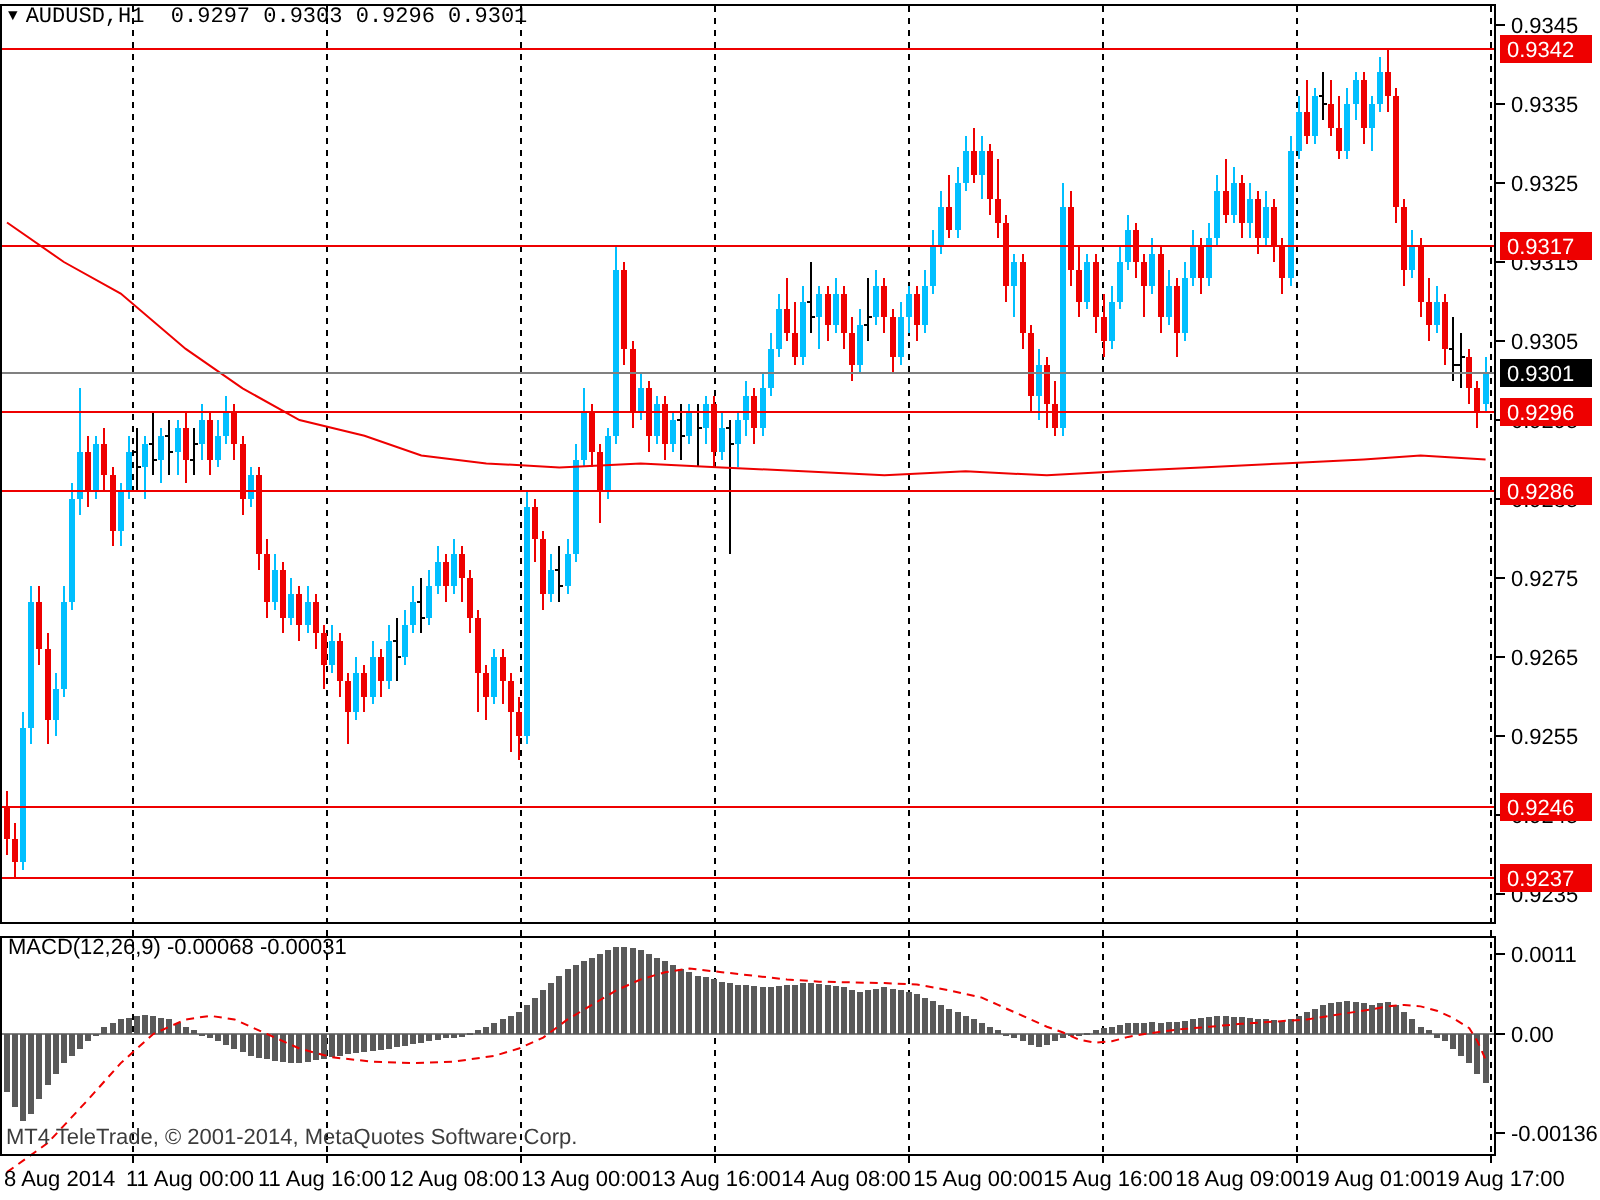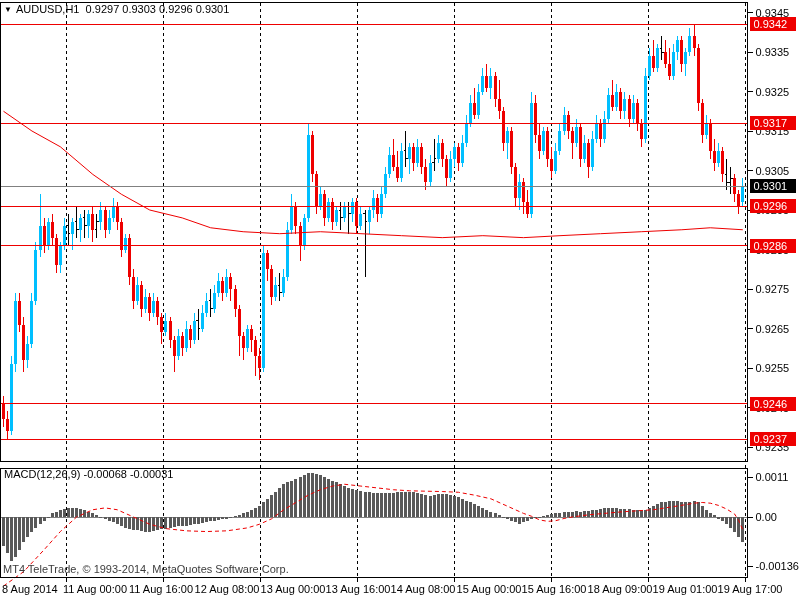--- a/index.html
+++ b/index.html
@@ -1,20 +1,20 @@
 <!DOCTYPE html>
 <html><head>
 <meta charset="utf-8">
 <style>
   html,body{margin:0;padding:0;background:#fff;}
   .screen{position:relative;width:800px;height:600px;background:#fff;overflow:hidden;
           font-family:"Liberation Sans",sans-serif;}
   #chart-svg{position:absolute;left:0;top:0;shape-rendering:crispEdges;}
   #chart-svg text{font-family:"Liberation Sans",sans-serif;font-size:11px;fill:#000;shape-rendering:auto;}
-  .title{position:absolute;left:4px;top:3px;font-size:11px;color:#000;white-space:pre;}
+  .title{position:absolute;left:4px;top:3px;font-size:11px;color:#000;white-space:pre;font-family:Liberation Mono, monospace;}
   .title .tri{font-size:8px;display:inline-block;transform:translateY(-1px);margin-right:4px;}
   .macd-label{position:absolute;left:4px;top:468px;font-size:11px;color:#000;white-space:pre;}
   .watermark{position:absolute;left:3px;top:563px;font-size:11px;color:#3c3c3c;white-space:pre;}
 </style>
 </head>
 <body>
 
 <div class="screen">
   <svg id="chart-svg" width="800" height="600" xmlns="http://www.w3.org/2000/svg">
       <g>
@@ -683,14 +683,14 @@
         <text x="423" y="593" text-anchor="middle">14 Aug 08:00</text>
         <text x="489" y="593" text-anchor="middle">15 Aug 00:00</text>
         <text x="554" y="593" text-anchor="middle">15 Aug 16:00</text>
         <text x="620" y="593" text-anchor="middle">18 Aug 09:00</text>
         <text x="685" y="593" text-anchor="middle">19 Aug 01:00</text>
         <text x="750" y="593" text-anchor="middle">19 Aug 17:00</text>
       </g>
     </svg>
   <div class="title"><span class="tri">▼</span><span>AUDUSD,H1  0.9297 0.9303 0.9296 0.9301</span></div>
   <div class="macd-label">MACD(12,26,9) -0.00068 -0.00031</div>
-  <div class="watermark">MT4 TeleTrade, © 1993-2014, MetaQuotes Software Corp.</div>
+  <div class="watermark">MT4 TeleTrade, © 2001-2014, MetaQuotes Software Corp.</div>
 </div>
 
 </body></html>

